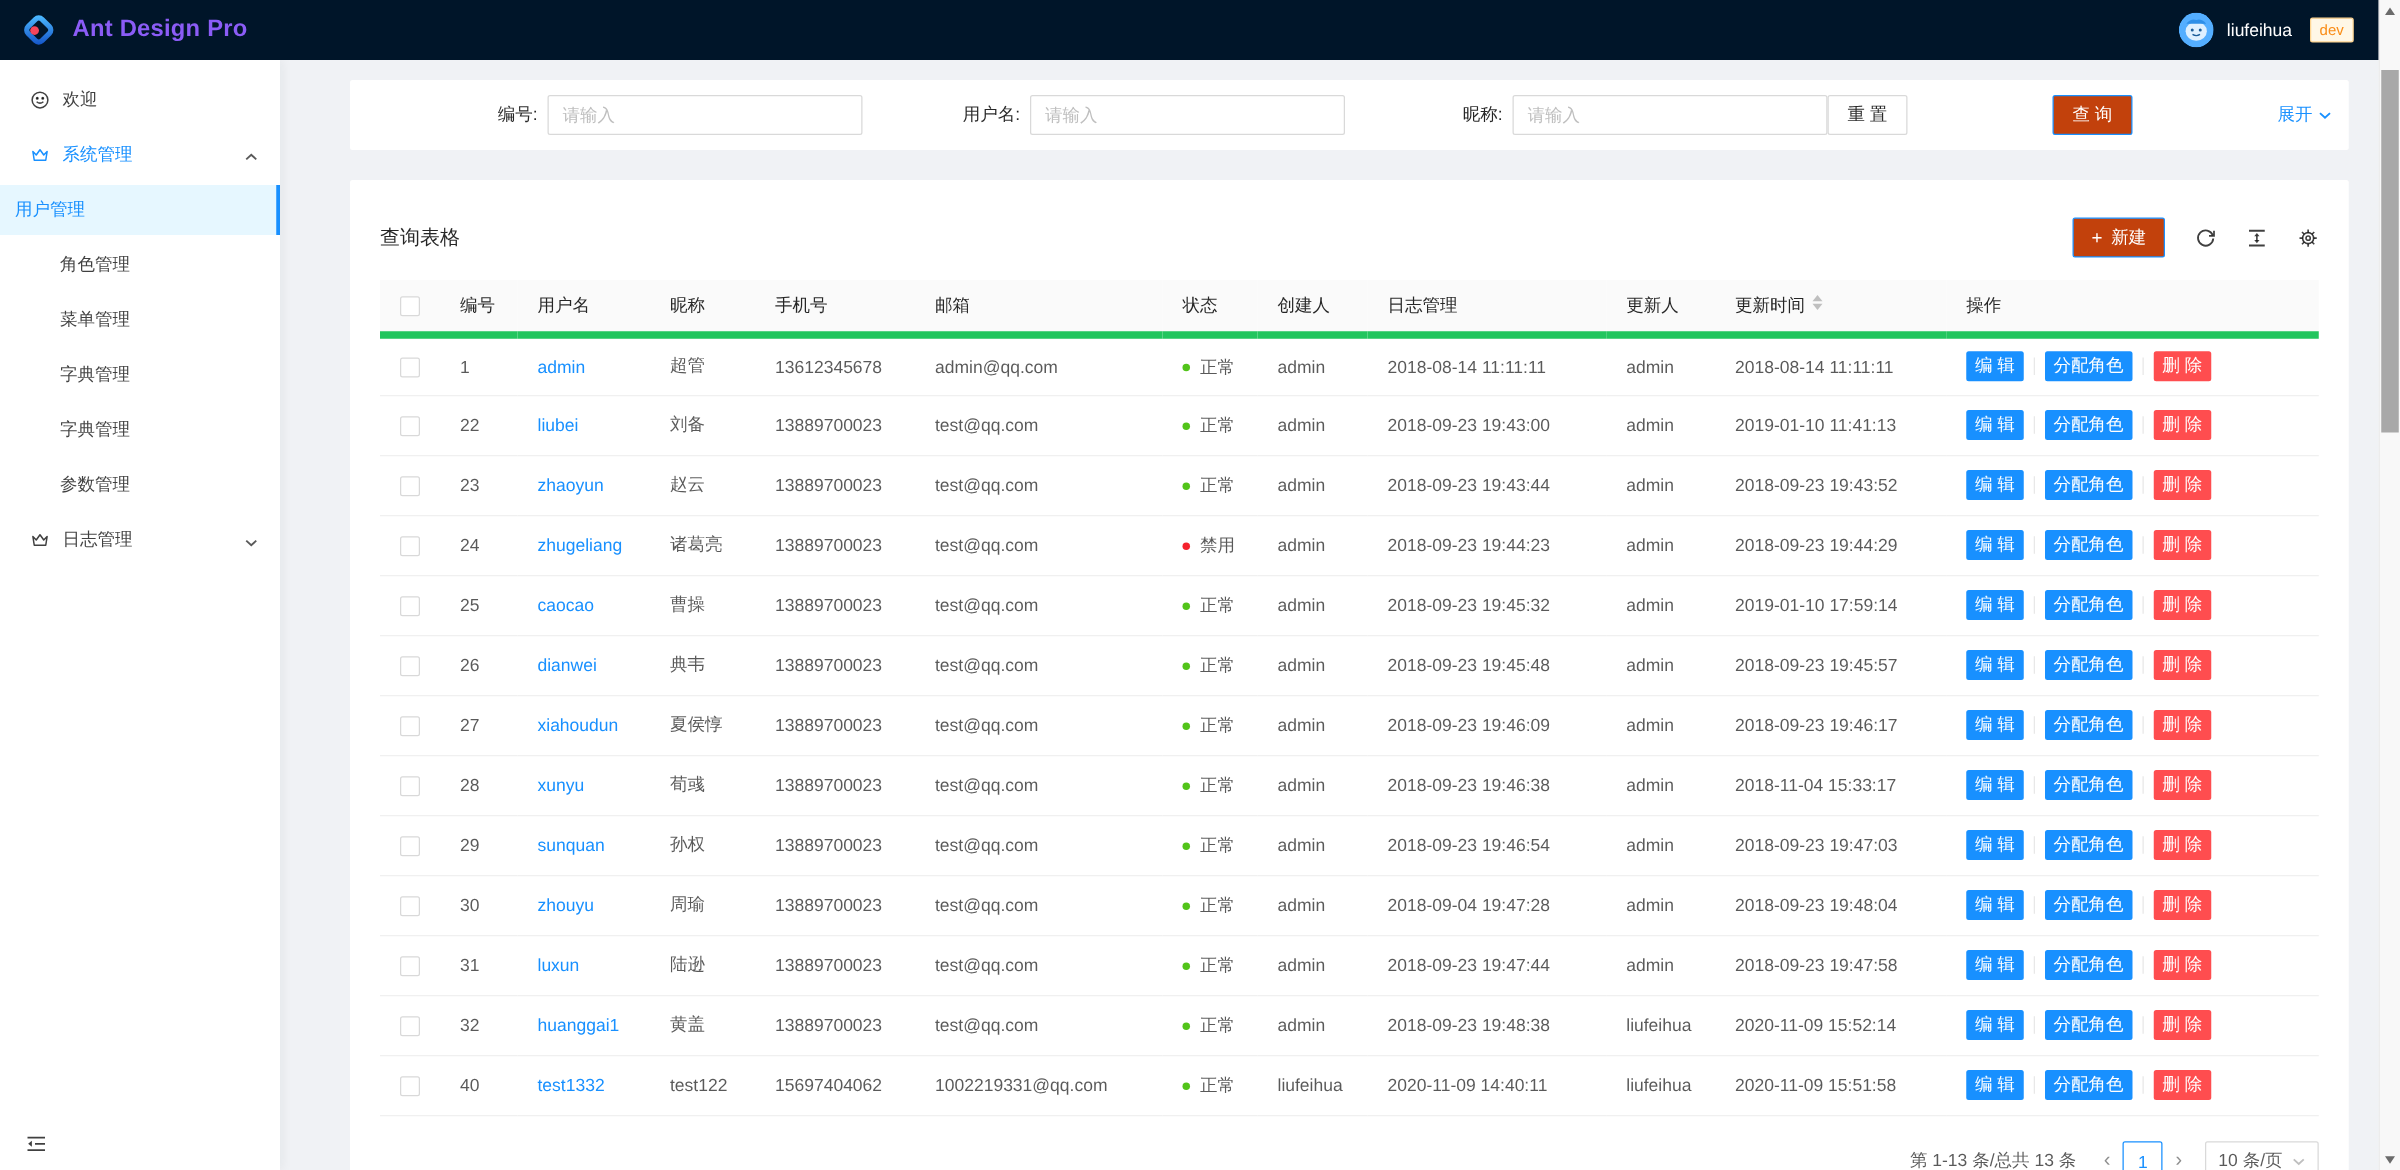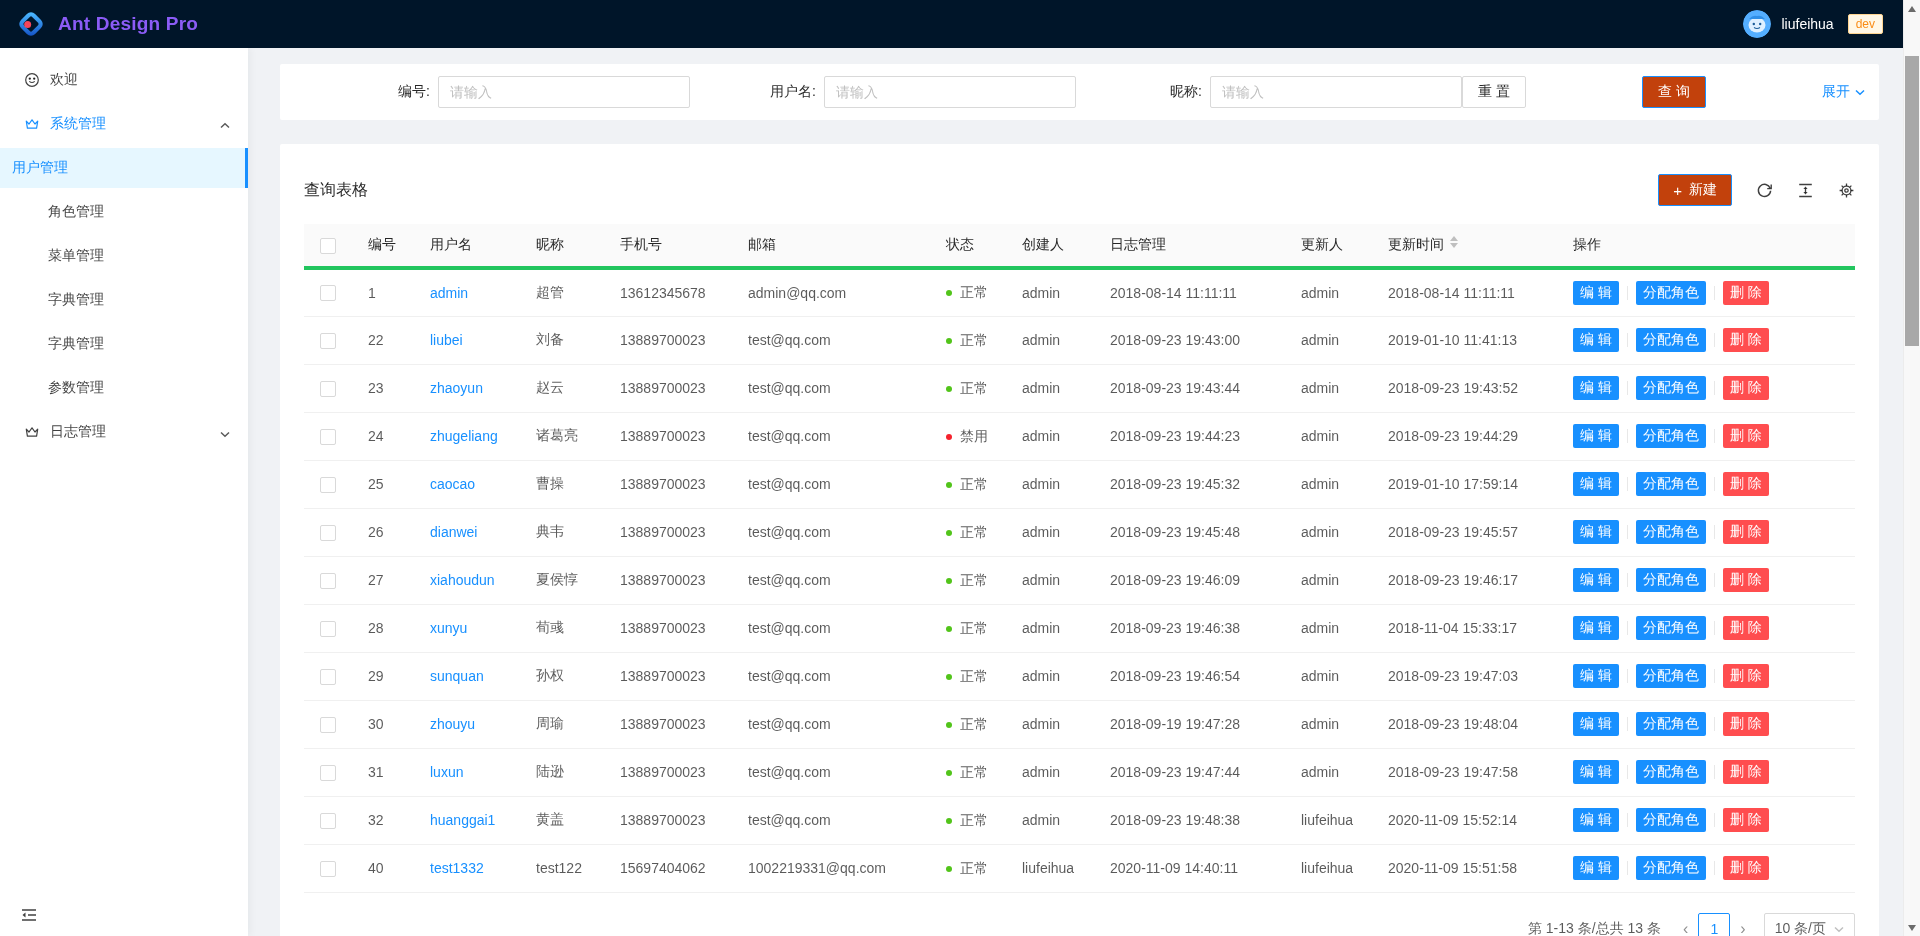--- a/index.html
+++ b/index.html
@@ -12,21 +12,21 @@
     display:flex; align-items:center; justify-content:space-between; padding:0 20px 0 16px; z-index:30; }
   .logo-area { display:flex; align-items:center; }
   .logo-title { color:#8b5cf6; font-size:19px; font-weight:700; margin-left:12px; letter-spacing:.2px; }
   .topbar-right { display:flex; align-items:center; }
   .avatar { width:28px; height:28px; border-radius:50%; overflow:hidden; flex:none; }
   .top-username { color:#fff; margin-left:10px; font-size:14px; }
   .env-tag { margin-left:14px; font-size:12px; line-height:18px; padding:0 7px; border-radius:2px;
     color:#fa8c16; background:#fff7e6; border:1px solid #ffd591; }
 
   
-  .sider { position:absolute; left:0; top:48px; bottom:0; width:248px; background:#fff;
+  .sider { position:absolute; left:0; top:48px; bottom:0; width:224px; background:#fff;
     box-shadow:2px 0 8px rgba(29,35,41,.05); z-index:20; }
   .menu { padding-top:8px; }
   .menu-item { position:relative; height:40px; margin:4px 0; display:flex; align-items:center;
     color:rgba(0,0,0,.75); cursor:pointer; }
   .menu-item.top { padding-left:24px; }
   .menu-item.child { padding-left:48px; }
   .micon { width:16px; height:16px; margin-right:10px; display:inline-flex; color:rgba(0,0,0,.75); }
   .menu-item.parent-active, .menu-item.parent-active .micon { color:#1890ff; }
   .menu-item.selected { background:#e6f7ff; color:#1890ff;padding-left:12px; }
   .menu-item.selected::after { content:""; position:absolute; right:0; top:0; bottom:0; width:3px; background:#1890ff; }
@@ -55,21 +55,21 @@
   
   .toolbar { display:flex; align-items:center; padding:30px 24px 18px; }
   .table-title { font-size:16px; font-weight:500; color:rgba(0,0,0,.85); flex:1; }
   .tool-icons { display:flex; align-items:center; color:rgba(0,0,0,.75); }
   .tool-icon { width:17px; height:17px; margin-left:24px; cursor:pointer; display:inline-flex; }
   .btn-new { height:32px; padding:0 14px; }
   .btn-new .plus { font-size:15px; margin-right:7px; font-weight:400; }
 
   table { border-collapse:collapse; table-layout:fixed; width:1551px; margin:0 24px; }
   thead th { background:#fafafa; height:44px; padding:0 0 0 16px; text-align:left; font-weight:500;
-    color:rgba(0,0,0,.85); border-bottom:4px solid #22c55e; font-size:14px; }
+    color:rgba(0,0,0,.85); border-bottom:6px solid #22c55e; font-size:14px; }
   tbody td { height:48px; padding:0 0 0 16px; border-bottom:1px solid #f0f0f0; color:rgba(0,0,0,.65);
     white-space:nowrap; overflow:hidden; }
   th.cell-check, td.cell-check { padding:0; text-align:center; }
   .checkbox { display:inline-block; width:16px; height:16px; border:1px solid #d9d9d9; border-radius:2px;
     background:#fff; vertical-align:middle; cursor:pointer; }
   a.cell-link { color:#1890ff; text-decoration:none; cursor:pointer; }
   .th-sort { display:inline-flex; align-items:flex-start; cursor:pointer; }
   .sorter { display:inline-flex; flex-direction:column; margin-left:6px; }
   .caret-up { width:0; height:0; border-left:4px solid transparent; border-right:4px solid transparent;
     border-bottom:5px solid #bfbfbf; margin-bottom:2px; }
@@ -573,21 +573,21 @@
     <td>周瑜</td>
     <td>13889700023</td>
     <td>test@qq.com</td>
     <td>
       <span class="status">
                   <i class="dot dot-green"></i>
                   <span>正常</span>
                 </span>
     </td>
     <td>admin</td>
-    <td>2018-09-19 19:47:28</td>
+    <td>2018-09-04 19:47:28</td>
     <td>admin</td>
     <td>2018-09-23 19:48:04</td>
     <td class="cell-actions">
       <span class="actions-wrap">
         <button class="btn-sm btn-edit">编 辑</button>
         <span class="v-divider"></span>
         <button class="btn-sm btn-assign">分配角色</button>
         <span class="v-divider"></span>
         <button class="btn-sm btn-delete">删 除</button>
       </span>

